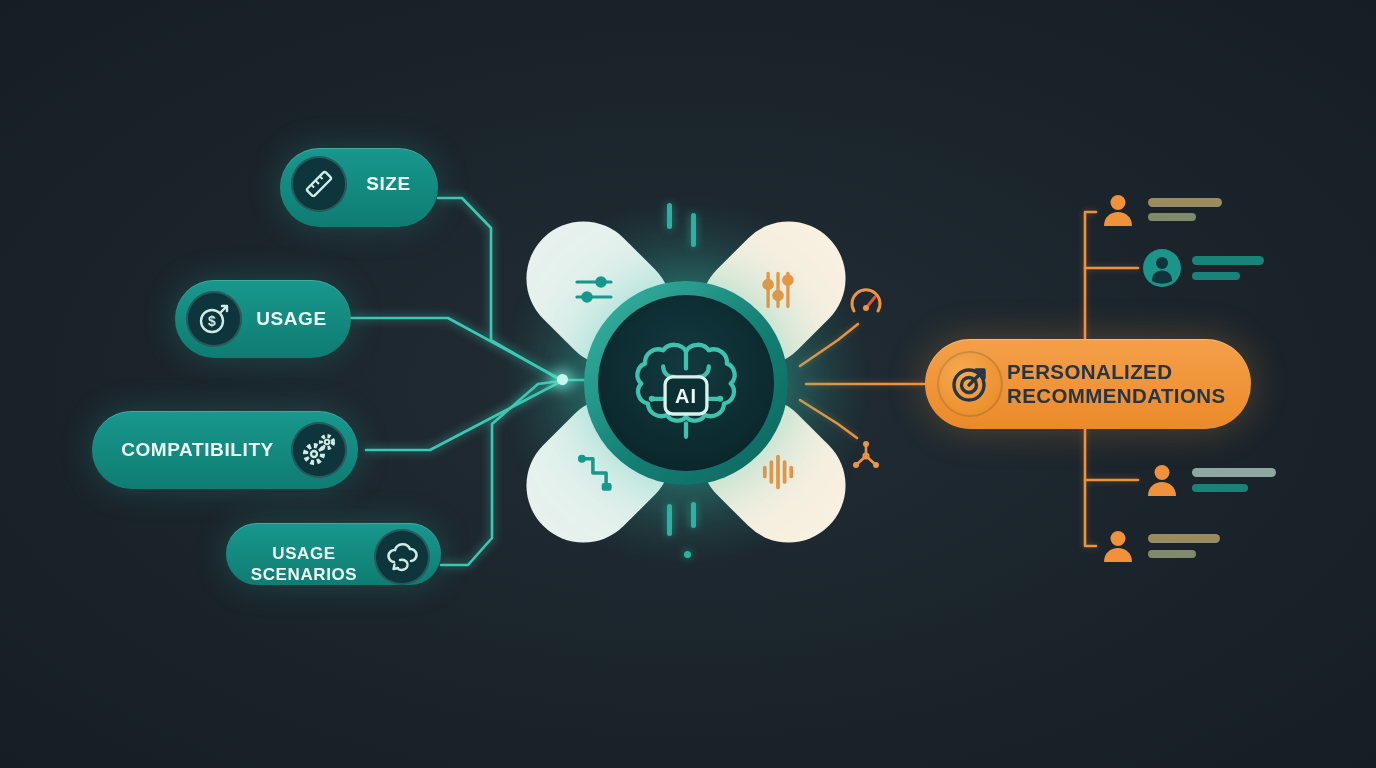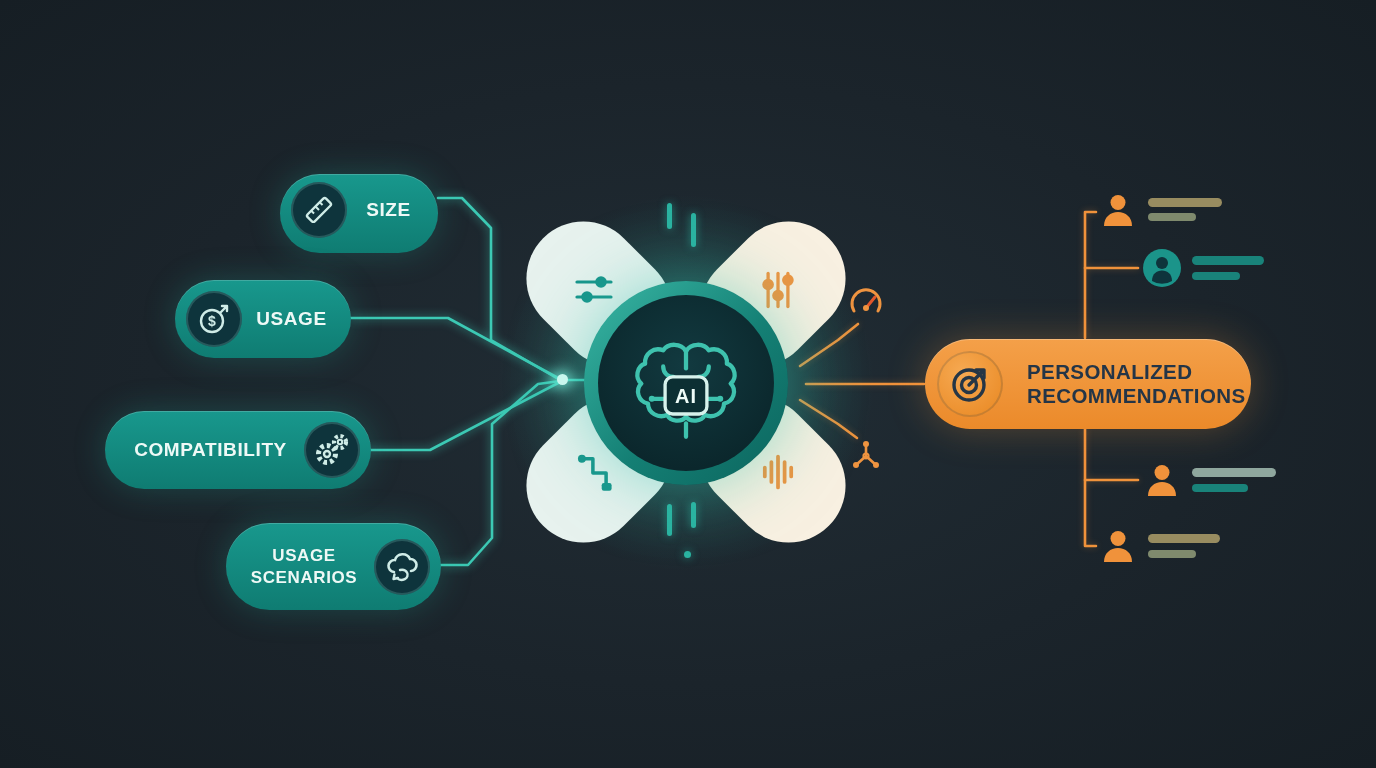--- a/index.html
+++ b/index.html
@@ -26,24 +26,24 @@
     width:56px; height:56px; border-radius:50%; flex:0 0 auto;
     background:#0e343c; display:flex; align-items:center; justify-content:center;
     box-shadow: inset 0 0 0 2px rgba(130,225,210,.22);
   }
   .pill-label {
     color:#eef9f6; font-weight:bold; font-size:19px; letter-spacing:.6px;
     flex:1; text-align:center;
   }
   .pill-label--small { font-size:17px; line-height:1.25; }
 
-  .pill-size   { left:280px; top:174px; width:158px; height:79px; padding:0 18px 8px 11px; gap:10px; }
+  .pill-size   { left:280px; top:148px; width:158px; height:79px; padding:0 18px 8px 11px; gap:10px; }
   .pill-price  { left:175px; top:280px; width:176px; height:78px; padding:0 20px 0 11px; gap:10px; }
-  .pill-compat { left:105px; top:411px; width:266px; height:78px; padding:0 11px 0 22px; gap:10px; }
-  .pill-usage  { left:226px; top:523px; width:215px; height:87px; padding:0 11px 0 16px; gap:8px; }
+  .pill-compat { left:92px; top:411px; width:266px; height:78px; padding:0 11px 0 22px; gap:10px; }
+  .pill-usage  { left:226px; top:523px; width:215px; height:62px; padding:0 11px 0 16px; gap:8px;align-items:flex-end; }
 
   
   .hub-glow {
     position:absolute; left:496px; top:193px; width:380px; height:380px; z-index:2;
     border-radius:50%;
     background: radial-gradient(circle, rgba(52,200,178,.30) 0%, rgba(52,200,178,.12) 45%, rgba(52,200,178,0) 70%);
   }
   .petal {
     position:absolute; width:114px; height:158px; border-radius:57px; z-index:3;
   }
@@ -73,21 +73,21 @@
     position:absolute; left:557px; top:374px; width:11px; height:11px; border-radius:50%;
     background:#c9f7ee; z-index:6; box-shadow:0 0 14px 5px rgba(120,240,220,.75);
   }
 
   
   .metric-icon { position:absolute; width:40px; height:40px; z-index:4; }
 
   
   .output-pill {
     position:absolute; left:925px; top:339px; width:326px; height:90px; z-index:6;
-    display:flex; align-items:center; gap:24px; padding:0 18px 0 12px;
+    display:flex; align-items:center; gap:4px; padding:0 18px 0 12px;
     background: linear-gradient(180deg,#f4a049 0%, #eb8a2a 100%);
     border-radius:46px;
     box-shadow: 0 0 38px rgba(240,150,60,.28), inset 0 1px 0 rgba(255,255,255,.25);
   }
   .output-icon-circle {
     width:66px; height:66px; border-radius:50%; flex:0 0 auto;
     background: radial-gradient(circle at 38% 32%, #f6a952, #e8861f);
     display:flex; align-items:center; justify-content:center;
     box-shadow: inset 0 0 0 2px rgba(40,55,70,.18);
   }

